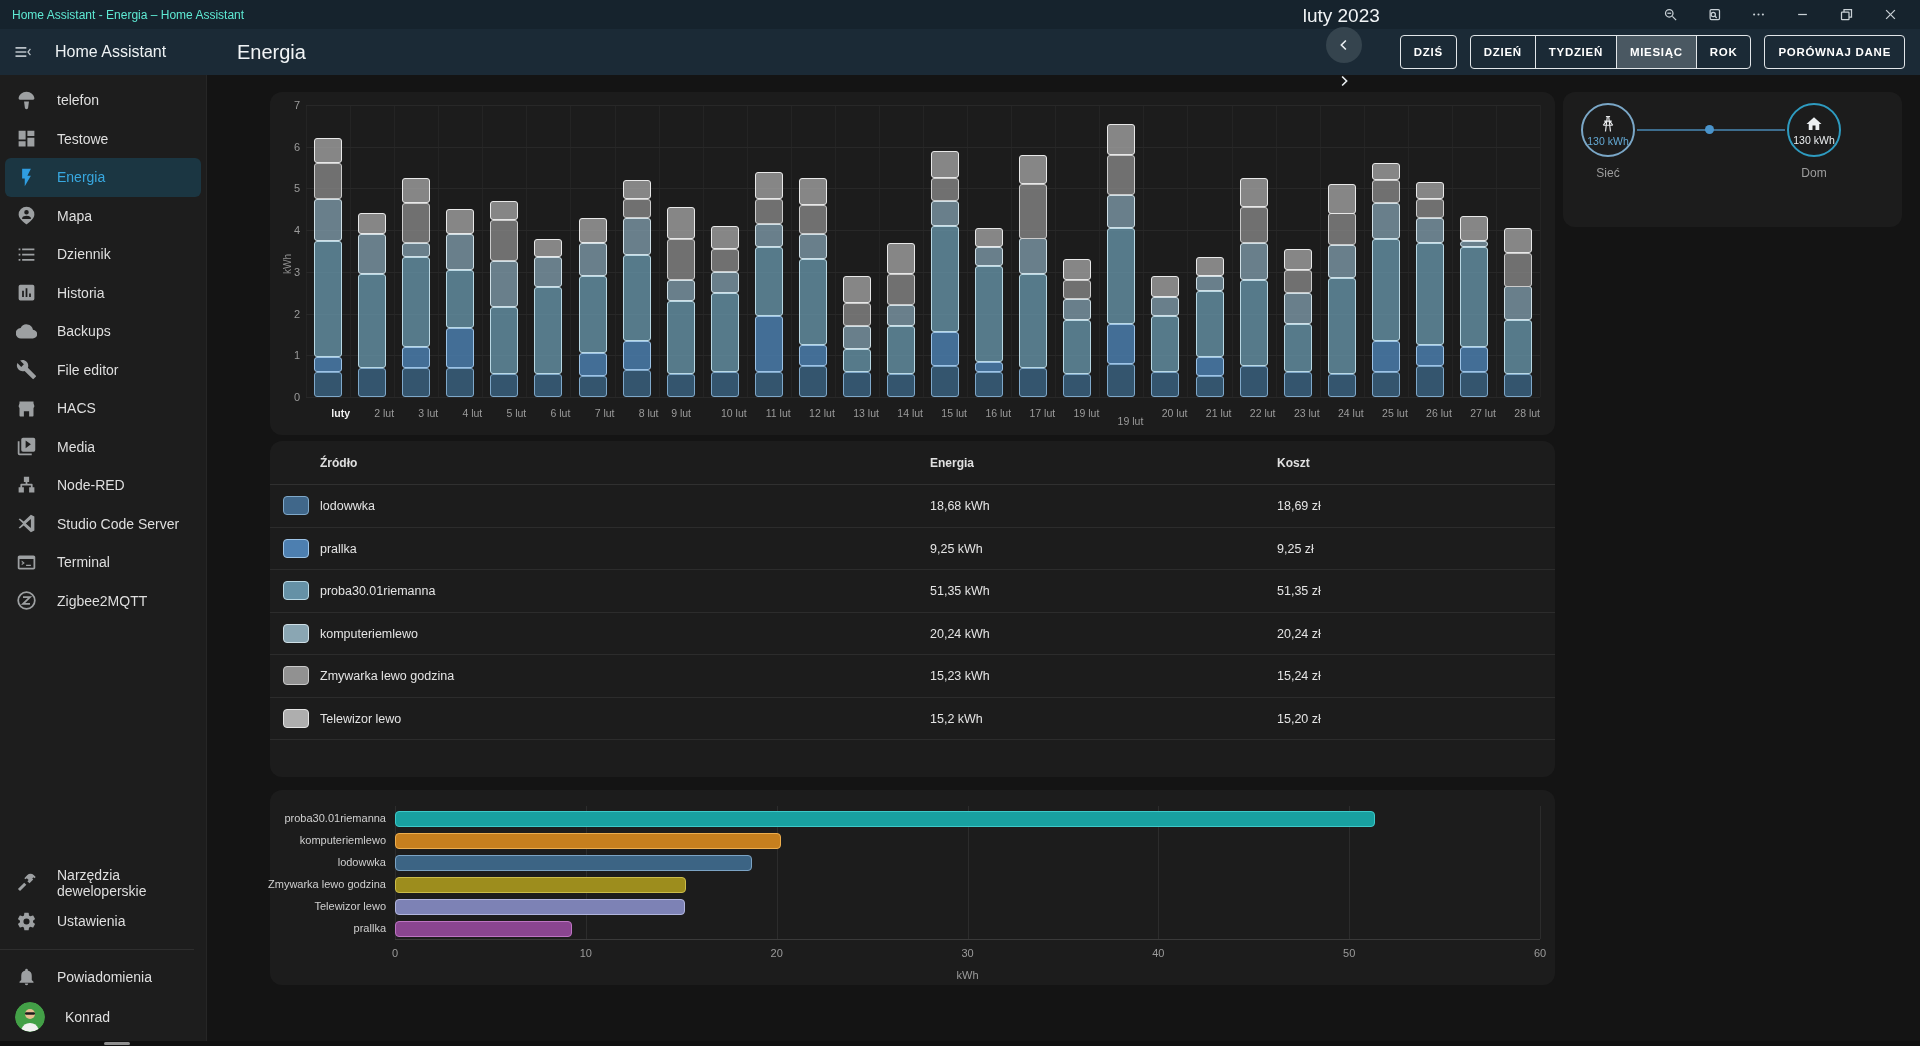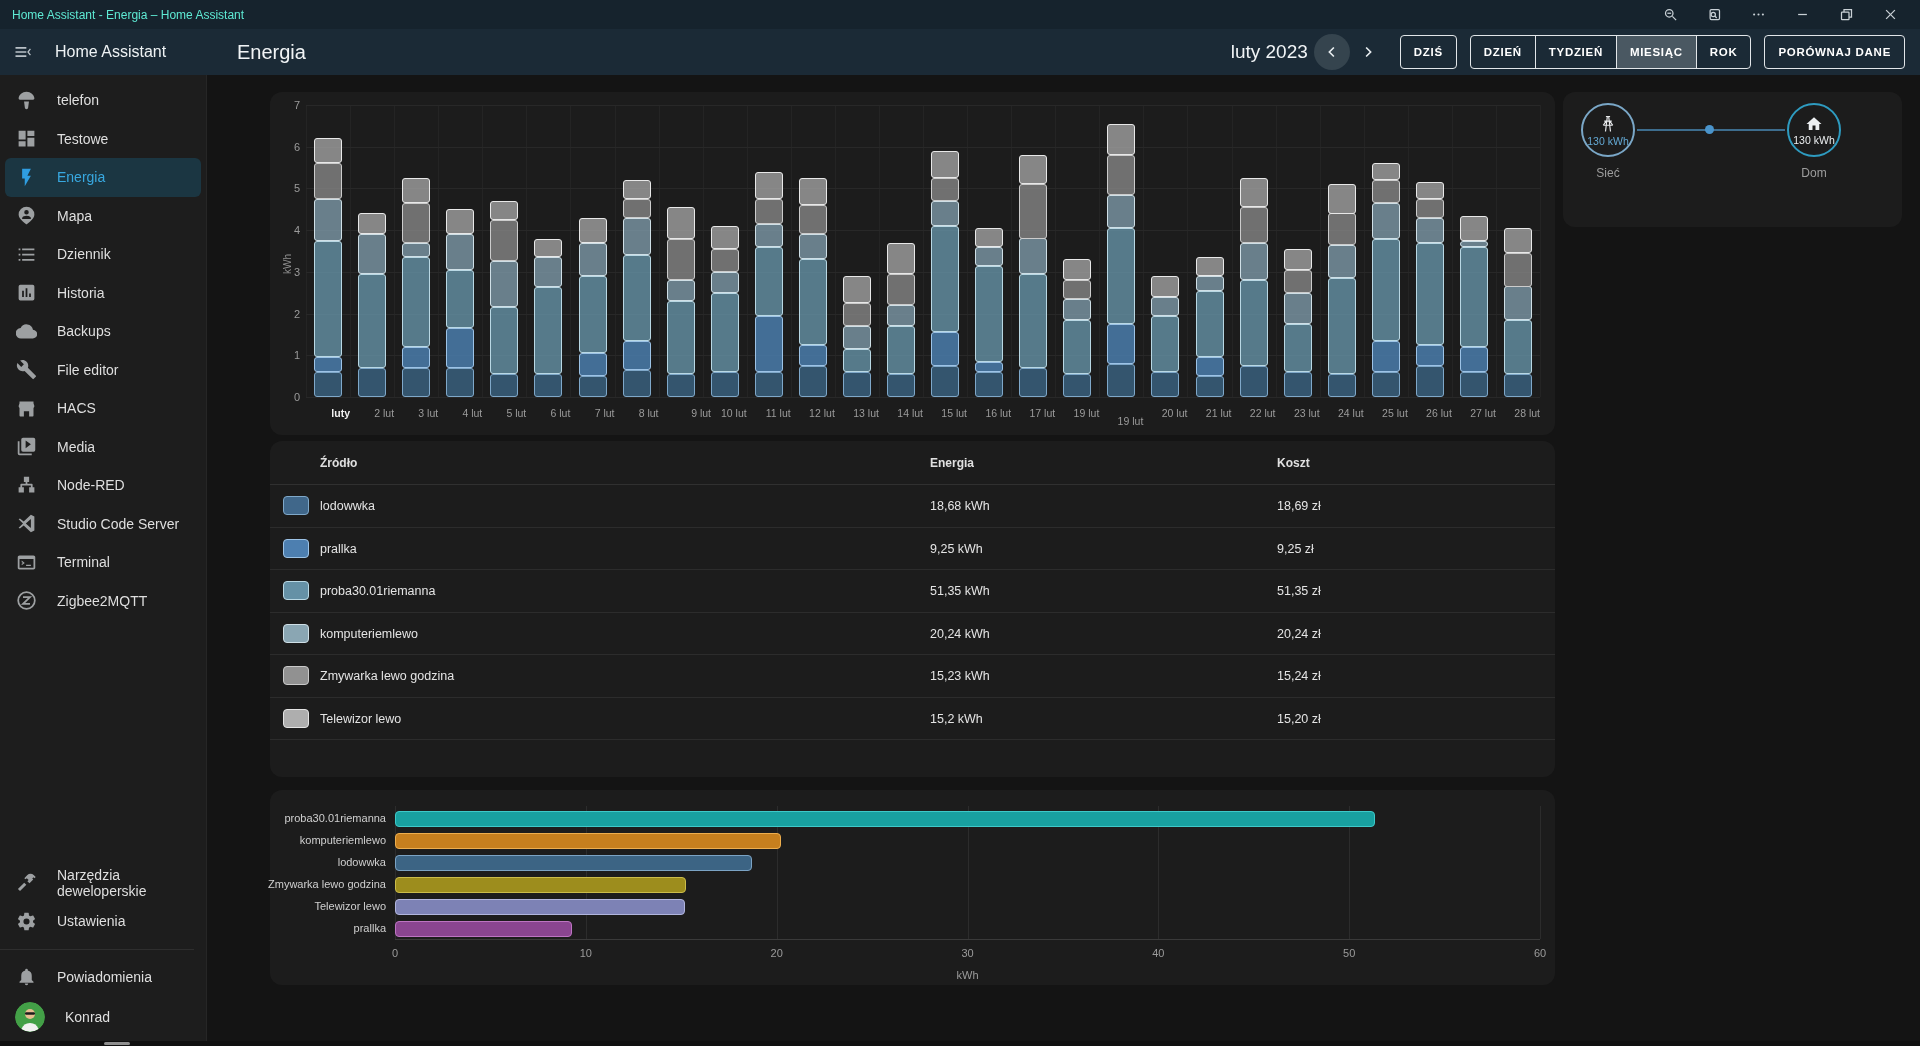--- a/index.html
+++ b/index.html
@@ -12,21 +12,21 @@
   .titlebar-title { font-size:12px; color:#5eead4; }
   .titlebar-icons { margin-left:auto; display:flex; align-items:center; gap:29px; padding-right:10px; }
   .tb-icon { width:15px; height:15px; color:#c9d1d6; display:block; }
 
   
   .topbar { position:absolute; top:29px; left:0; right:0; height:46px; background:#1b2a36; display:flex; align-items:center; color:#e8edf0; }
   .topbar-left { width:207px; flex:0 0 auto; display:flex; align-items:center; padding-left:13px; gap:22px; }
   .toggle-icon { width:20px; height:20px; color:#b9c1c7; }
   .ha-title { font-size:16px; color:#eef2f4; }
   .page-title { margin-left:30px; font-size:20px; color:#f1f4f6; }
-  .period-nav { margin-left:auto; display:flex; align-items:center; }
+  .period-nav { margin-left:auto; display:flex; align-items:center;flex-direction:column; }
   .period-label { font-size:19px; color:#f1f4f6; margin-right:6px; }
   .nav-arrow { width:36px; height:36px; border-radius:50%; display:flex; align-items:center; justify-content:center; color:#e8edf0; cursor:pointer; background:transparent; border:none; }
   .nav-arrow.hovered { background:#35444e; }
   .nav-arrow svg { width:18px; height:18px; }
   .hdr-buttons { display:flex; align-items:center; gap:13px; margin-left:14px; margin-right:15px; }
   .btn { height:26px; border:1px solid #e2e6e9; border-radius:4px; background:transparent; color:#fff;
          font-family:"Liberation Sans",sans-serif; font-size:11.5px; font-weight:700; letter-spacing:.7px;
          padding:16px 13px; display:flex; align-items:center; cursor:pointer; white-space:nowrap; }
   .btn-group { display:flex; border:1px solid #e2e6e9; border-radius:4px; overflow:hidden; }
   .btn-group .btn { border:none; border-radius:0; border-left:1px solid #e2e6e9; }
@@ -413,21 +413,21 @@
         <div class="seg" style="left:316.5px;bottom:56.3px;height:85.5px;background:rgba(101,146,166,0.8);border:1px solid #b9d8e4"></div>
         <div class="seg" style="left:316.5px;bottom:141.8px;height:37.5px;background:rgba(125,153,168,0.8);border:1px solid #cfdfe6"></div>
         <div class="seg" style="left:316.5px;bottom:179.4px;height:18.8px;background:rgba(140,140,140,0.75);border:1px solid #cccccc"></div>
         <div class="seg" style="left:316.5px;bottom:198.1px;height:18.8px;background:rgba(170,170,170,0.75);border:1px solid #e8e8e8"></div>
         <div class="xtick" style="left:308.5px;top:302px">8 lut</div>
         <div class="seg" style="left:360.6px;bottom:0.0px;height:22.9px;background:rgba(56,95,125,0.85);border:1px solid #7fa8c9"></div>
         <div class="seg" style="left:360.6px;bottom:22.9px;height:73.0px;background:rgba(101,146,166,0.8);border:1px solid #b9d8e4"></div>
         <div class="seg" style="left:360.6px;bottom:95.9px;height:20.9px;background:rgba(125,153,168,0.8);border:1px solid #cfdfe6"></div>
         <div class="seg" style="left:360.6px;bottom:116.8px;height:41.7px;background:rgba(140,140,140,0.75);border:1px solid #cccccc"></div>
         <div class="seg" style="left:360.6px;bottom:158.5px;height:31.3px;background:rgba(170,170,170,0.75);border:1px solid #e8e8e8"></div>
-        <div class="xtick" style="left:361px;top:302px">9 lut</div>
+        <div class="xtick" style="left:341px;top:302px">9 lut</div>
         <div class="seg" style="left:404.7px;bottom:0.0px;height:25.0px;background:rgba(56,95,125,0.85);border:1px solid #7fa8c9"></div>
         <div class="seg" style="left:404.7px;bottom:25.0px;height:79.3px;background:rgba(101,146,166,0.8);border:1px solid #b9d8e4"></div>
         <div class="seg" style="left:404.7px;bottom:104.3px;height:20.9px;background:rgba(125,153,168,0.8);border:1px solid #cfdfe6"></div>
         <div class="seg" style="left:404.7px;bottom:125.1px;height:22.9px;background:rgba(140,140,140,0.75);border:1px solid #cccccc"></div>
         <div class="seg" style="left:404.7px;bottom:148.1px;height:22.9px;background:rgba(170,170,170,0.75);border:1px solid #e8e8e8"></div>
         <div class="xtick" style="left:396.7px;top:302px">10 lut</div>
         <div class="seg" style="left:448.7px;bottom:0.0px;height:25.0px;background:rgba(56,95,125,0.85);border:1px solid #7fa8c9"></div>
         <div class="seg" style="left:448.7px;bottom:25.0px;height:56.3px;background:rgba(74,124,171,0.85);border:1px solid #9dc3e6"></div>
         <div class="seg" style="left:448.7px;bottom:81.3px;height:68.8px;background:rgba(101,146,166,0.8);border:1px solid #b9d8e4"></div>
         <div class="seg" style="left:448.7px;bottom:150.2px;height:22.9px;background:rgba(125,153,168,0.8);border:1px solid #cfdfe6"></div>

